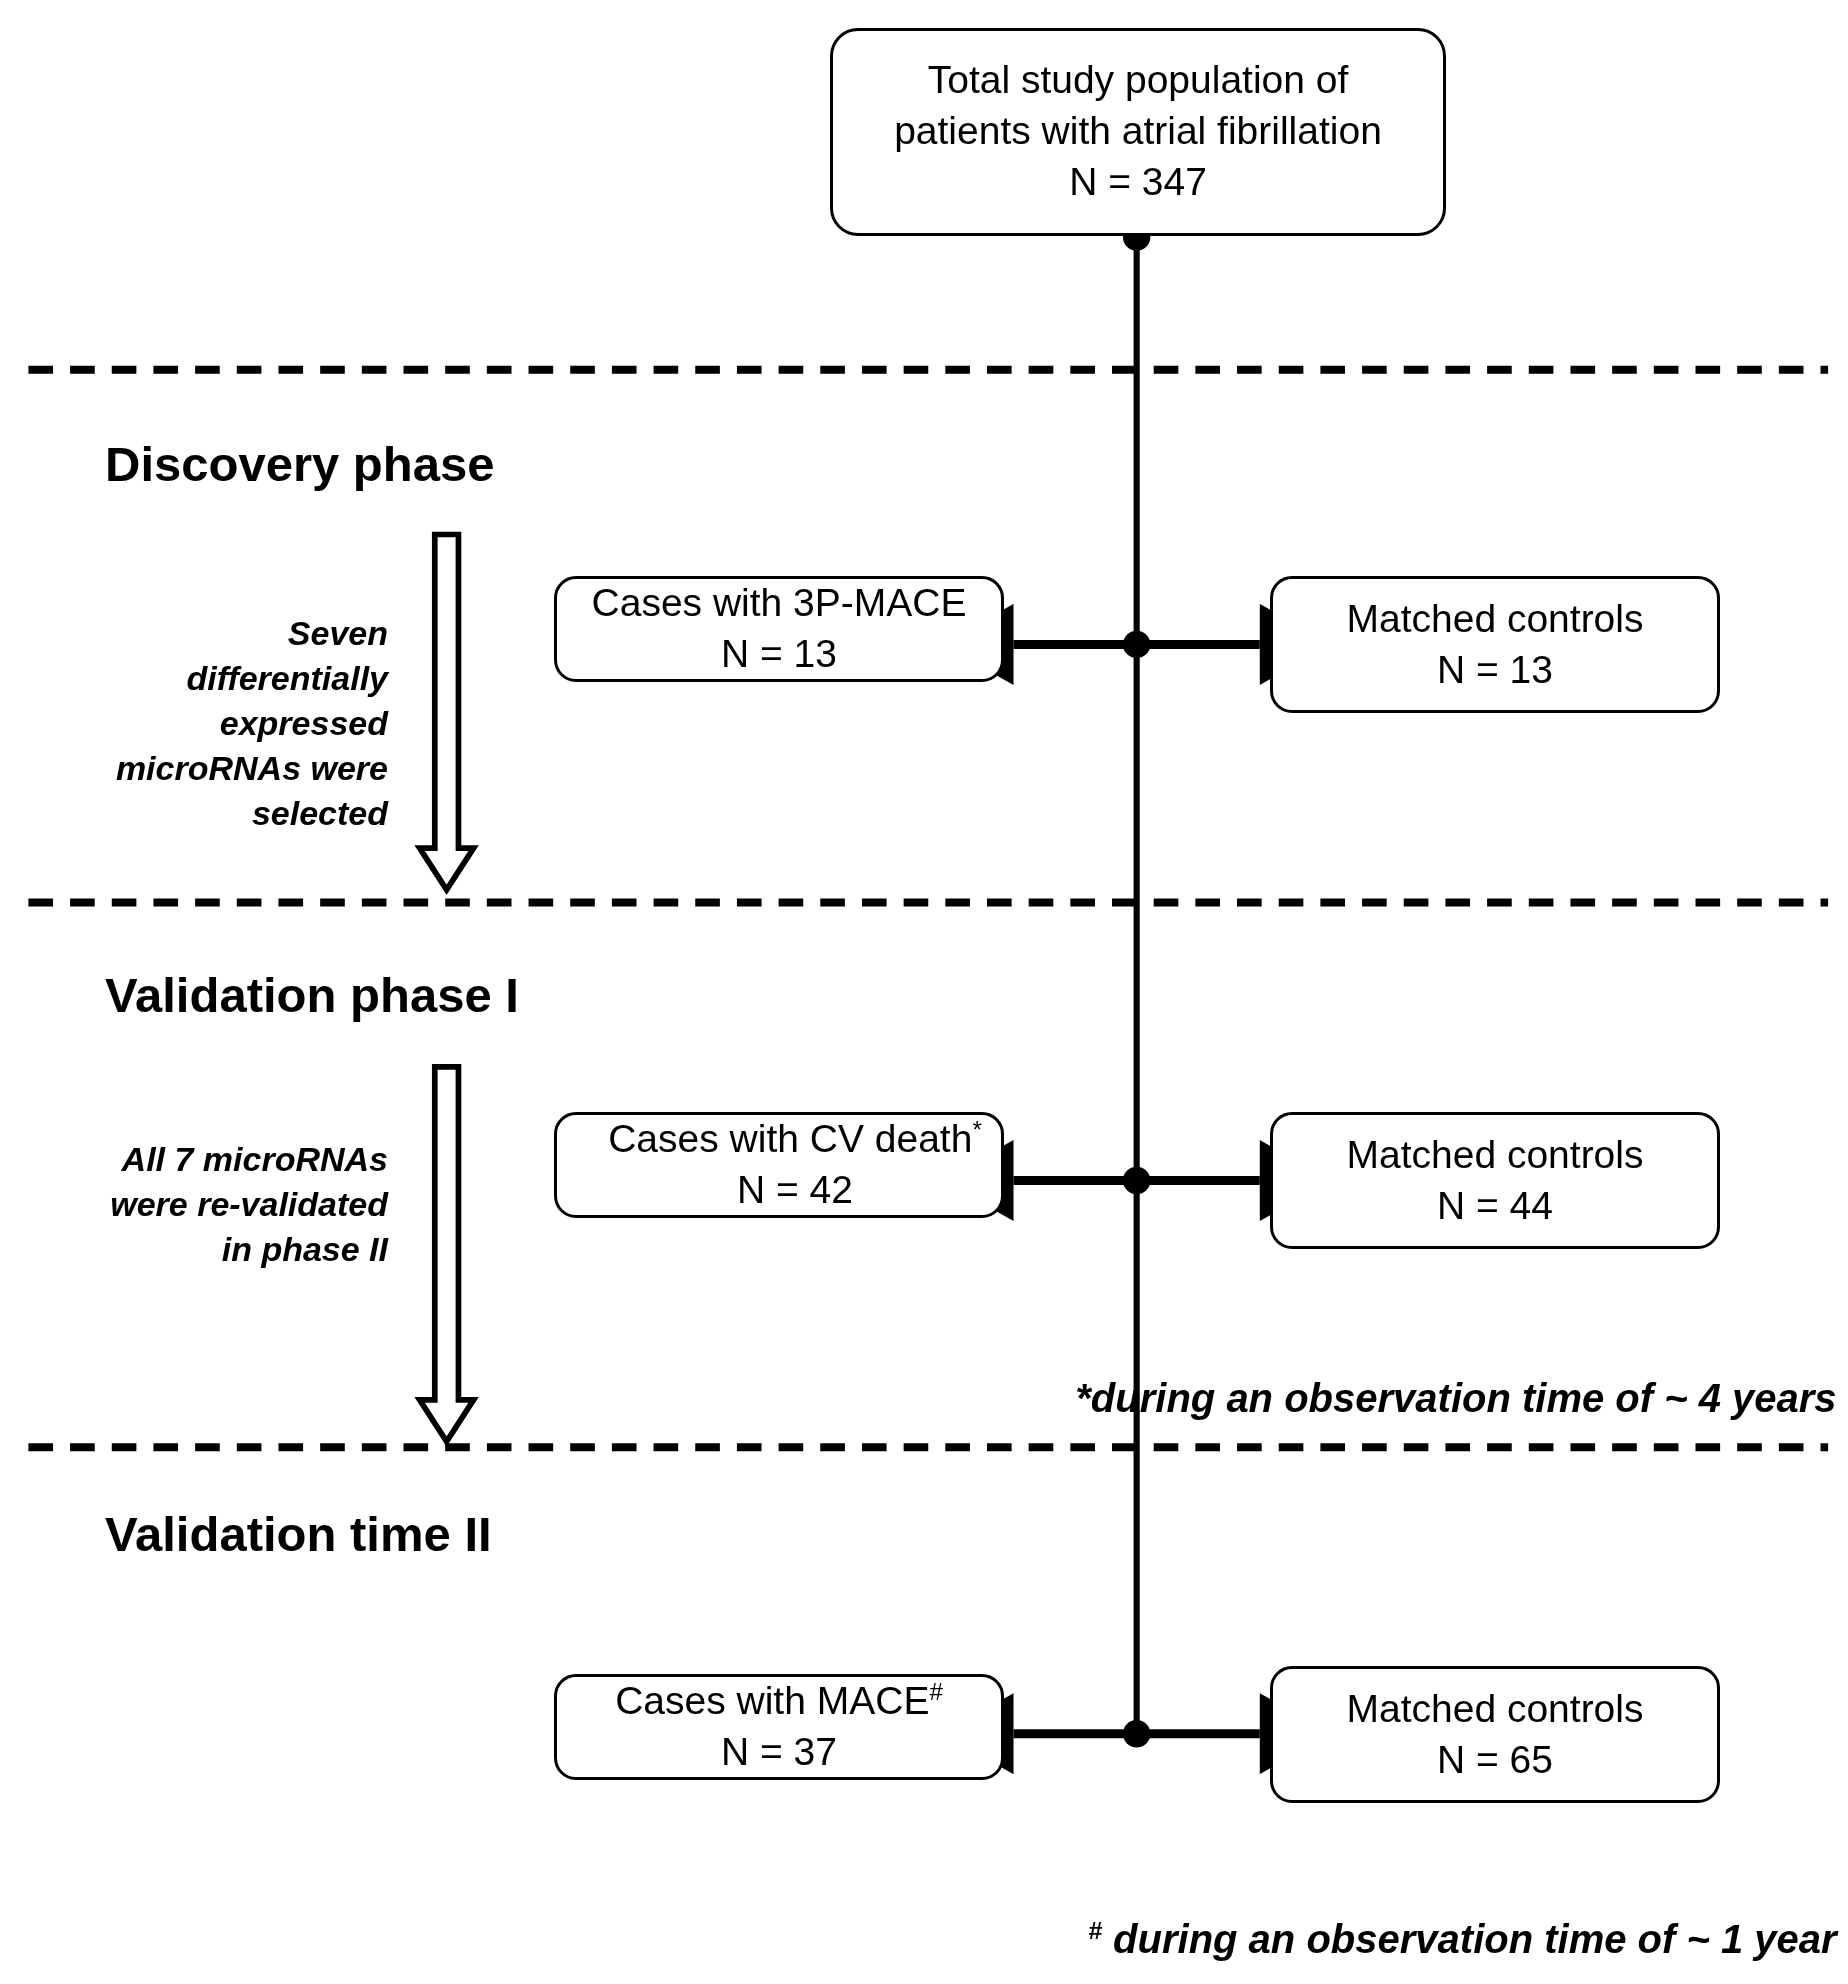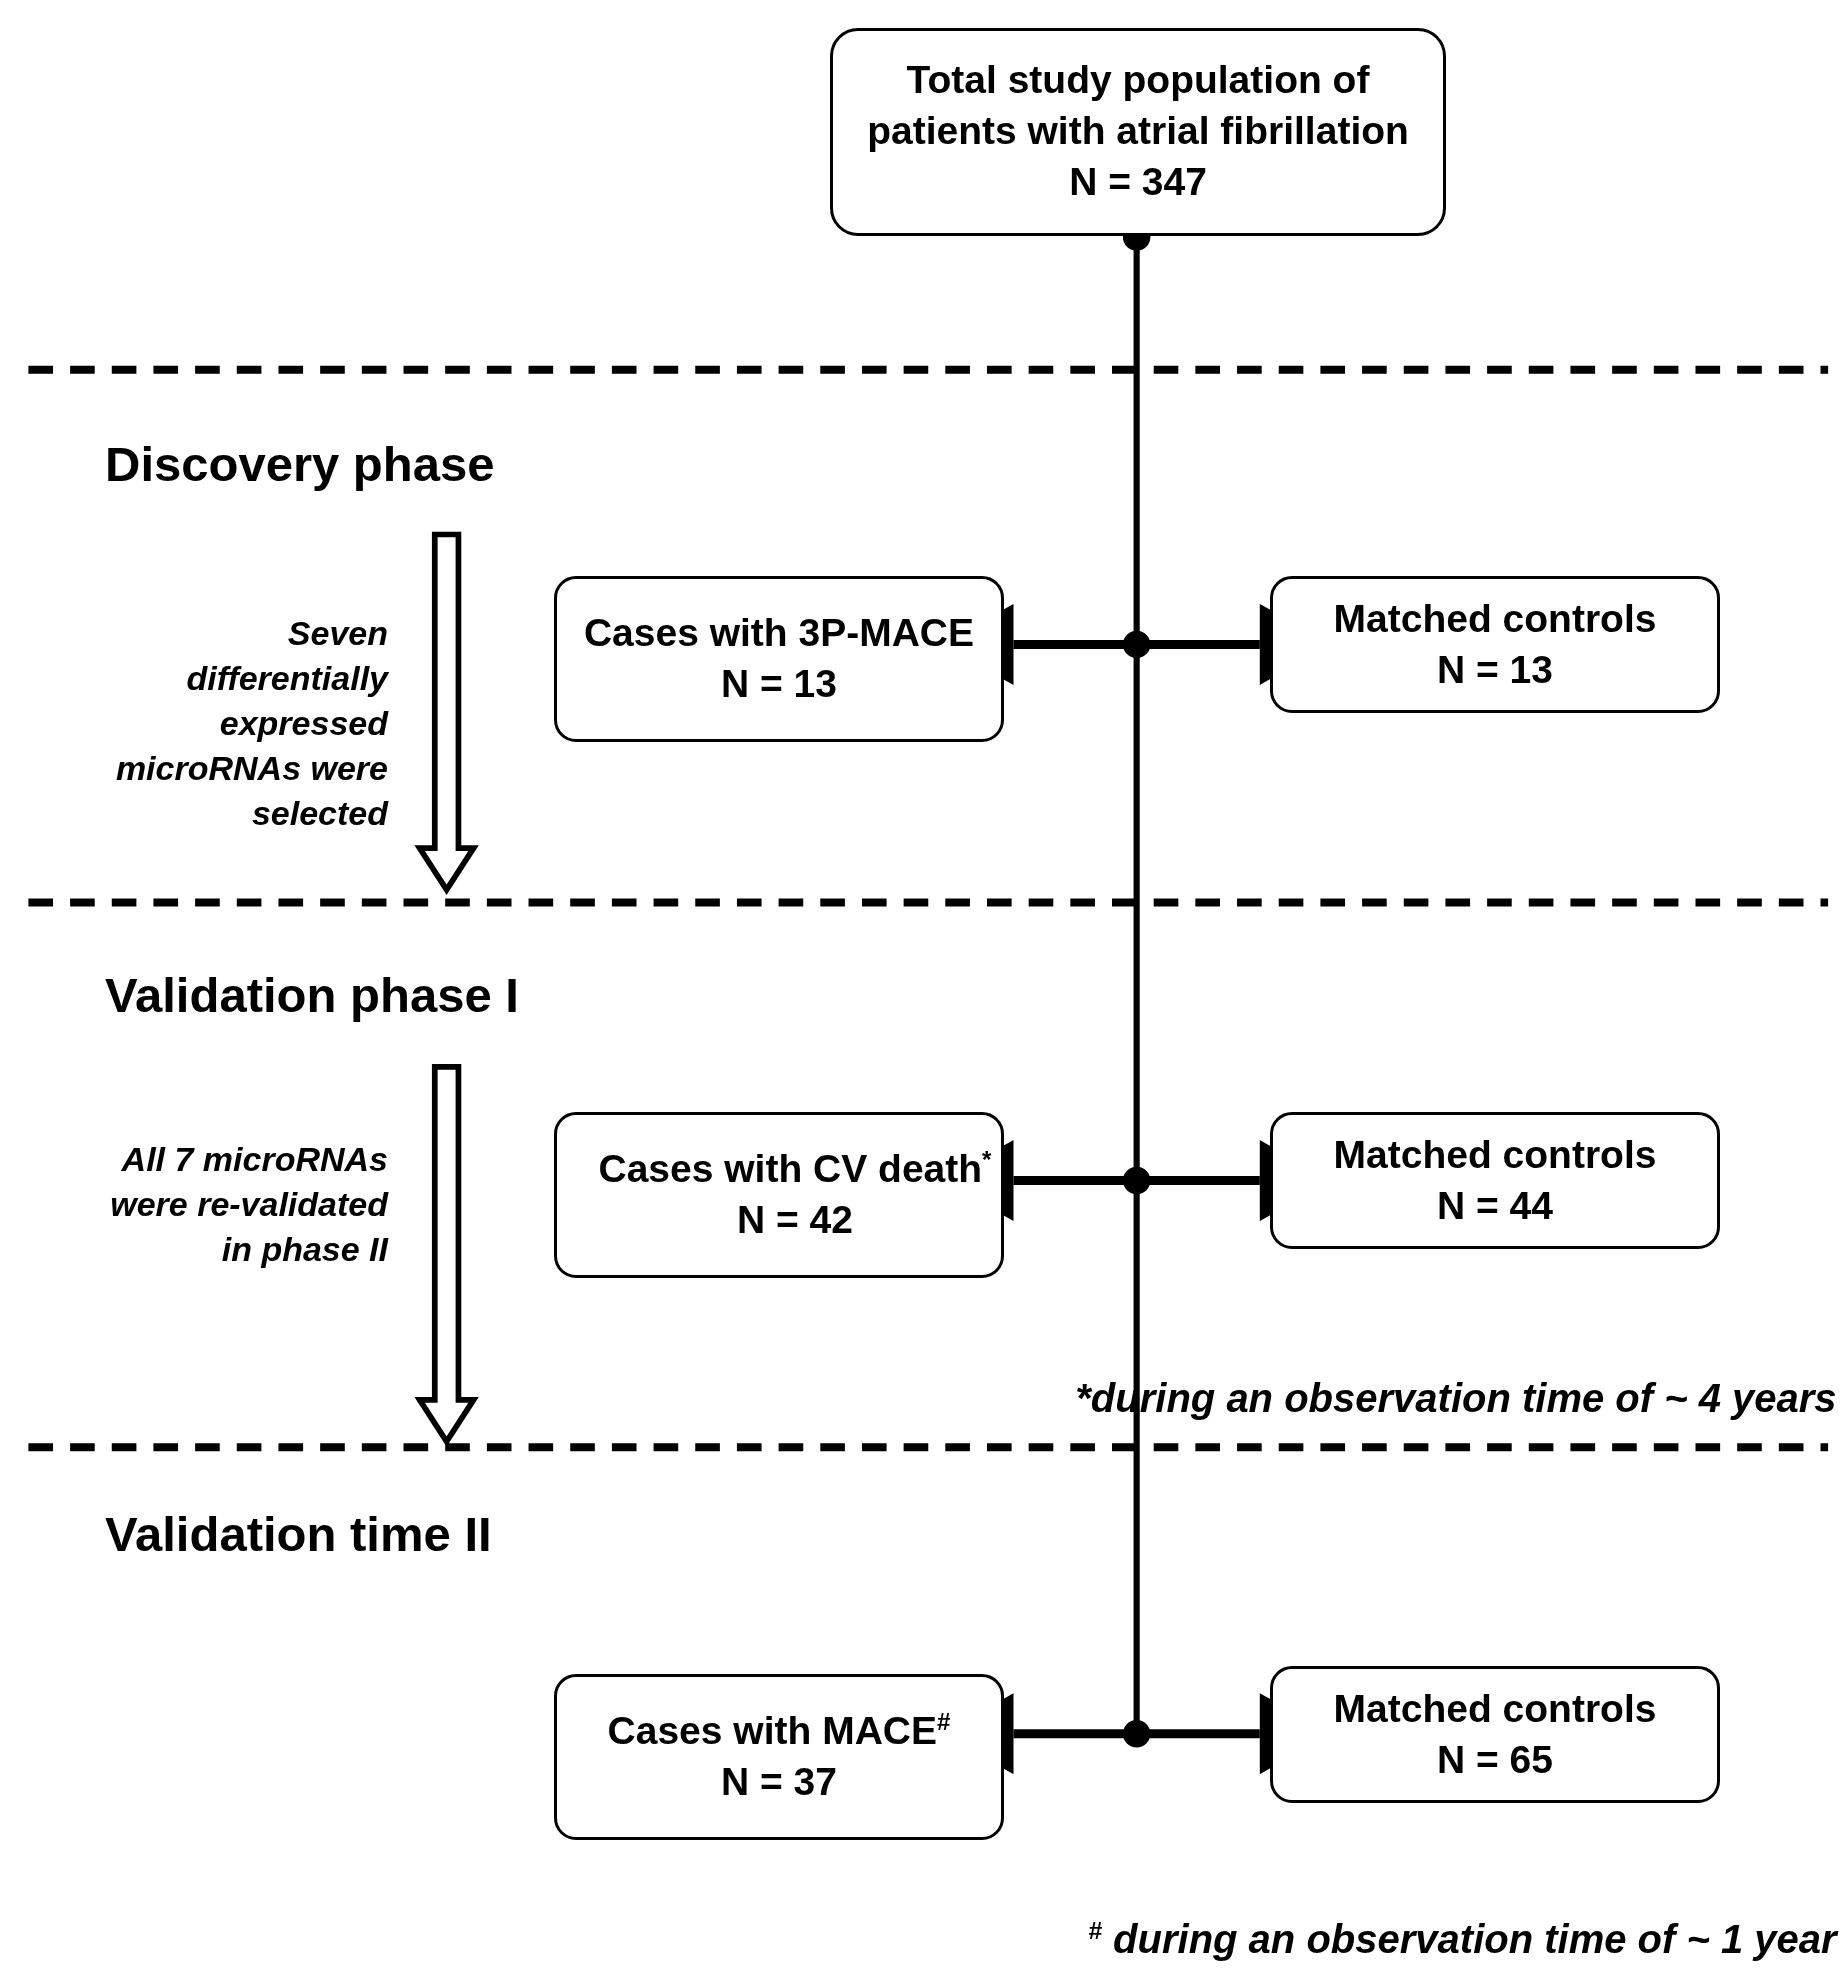--- a/index.html
+++ b/index.html
@@ -33,35 +33,35 @@
     background: #ffffff;
     border: 3.3px solid #000000;
     border-radius: 22px;
     display: flex;
     flex-direction: column;
     align-items: center;
     justify-content: center;
     text-align: right;
     line-height: 1.30;
     font-size: 39px;
-    font-weight: 700;
+    font-weight: 400;
     z-index: 4;
   }
   .node-box .node-line { display: block; white-space: nowrap; }
   .node-box .node-count { display: block; white-space: nowrap; }
 
   #node-total {
     left: 830px;
     top: 27.5px;
     width: 616px;
     height: 208px;
     border-radius: 28px;
   }
 
-  .node-case  { width: 450px; height: 166px; }
+  .node-case  { width: 450px; height: 106px; }
   .node-ctrl  { width: 450px; height: 137px; }
 
   #node-case-discovery { left: 554px; top: 576px; }
   #node-ctrl-discovery { left: 1270px; top: 576px; }
   #node-case-val1      { left: 554px; top: 1112px; padding-left: 32px; }
   #node-ctrl-val1      { left: 1270px; top: 1112px; }
   #node-case-val2      { left: 554px; top: 1666px; margin-top: 8px; }
   #node-ctrl-val2      { left: 1270px; top: 1666px; }
 
   .sup {

